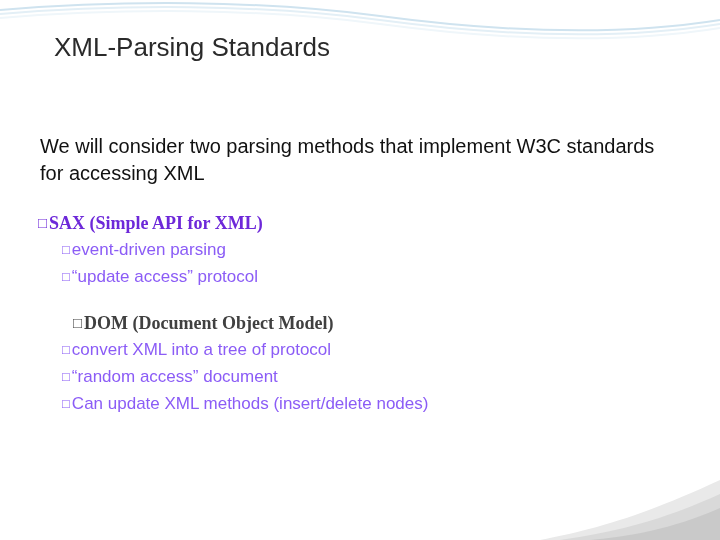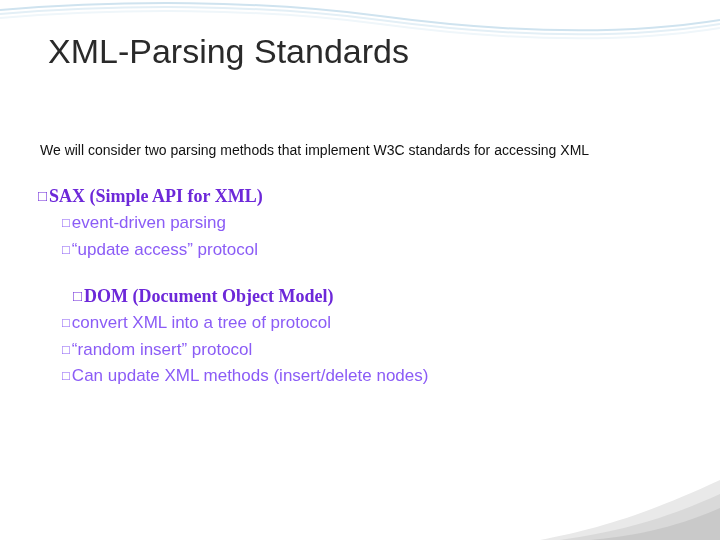--- a/index.html
+++ b/index.html
@@ -20,47 +20,47 @@
     height: 60px;
     pointer-events: none;
   }
   .slide {
     position: relative;
     padding: 32px 38px 0 38px;
     box-sizing: border-box;
   }
   .title {
     font-family: "Trebuchet MS", "Segoe UI", sans-serif;
-    font-size: 34px;
+    font-size: 26px;
     color: #2a2a2a;
     font-weight: 400;
-    margin: 0 0 70px 10px;
+    margin: 0 0 70px 16px;
   }
   .intro {
-    font-size: 14px;
+    font-size: 20px;
     color: #111;
     line-height: 1.35;
     margin: 0 0 26px 0;
     padding-left: 2px;
   }
   .section-head {
     font-family: Georgia, "Times New Roman", serif;
     font-size: 18px;
     font-weight: bold;
     margin: 0 0 4px 0;
   }
   .section-head .bullet {
     font-family: Arial, sans-serif;
     font-size: 15px;
     font-weight: normal;
     vertical-align: 1px;
     margin-right: 2px;
   }
   .blue { color: #6d28d9; }
-  .maroon { color: #6d28d9; padding-left: 35px; }
+  .maroon { color: #404040; padding-left: 35px; }
   .sub {
     font-size: 17px;
     color: #8b5cf6;
     margin: 0 0 2px 24px;
     line-height: 1.45;
   }
   .sub .bullet {
     font-family: Arial, sans-serif;
     font-size: 13px;
     vertical-align: 1px;
@@ -98,21 +98,21 @@
     </p>
     <p class="sub"><span class="bullet">□</span><span>event-driven parsing</span></p>
     <p class="sub"><span class="bullet">□</span><span>“update access” protocol</span></p>
   </div>
 
   <div class="group">
     <p class="section-head maroon">
       <span class="bullet">□</span><span>DOM (Document Object Model)</span>
     </p>
     <p class="sub"><span class="bullet">□</span><span>convert XML into a tree of protocol</span></p>
-    <p class="sub"><span class="bullet">□</span><span>“random insert” protocol</span></p>
+    <p class="sub"><span class="bullet">□</span><span>“random access” document</span></p>
     <p class="sub"><span class="bullet">□</span><span>Can update XML methods (insert/delete nodes)</span></p>
   </div>
 </div>
 
 <svg class="corner" viewBox="0 0 180 90" preserveAspectRatio="none">
   <path d="M0,90 C40,82 90,72 180,30 L180,90 Z" fill="#e9e9e9"></path>
   <path d="M20,90 C60,84 110,76 180,44 L180,90 Z" fill="#d9d9d9"></path>
   <path d="M50,90 C90,86 130,80 180,58 L180,90 Z" fill="#c9c9c9"></path>
 </svg>
 

